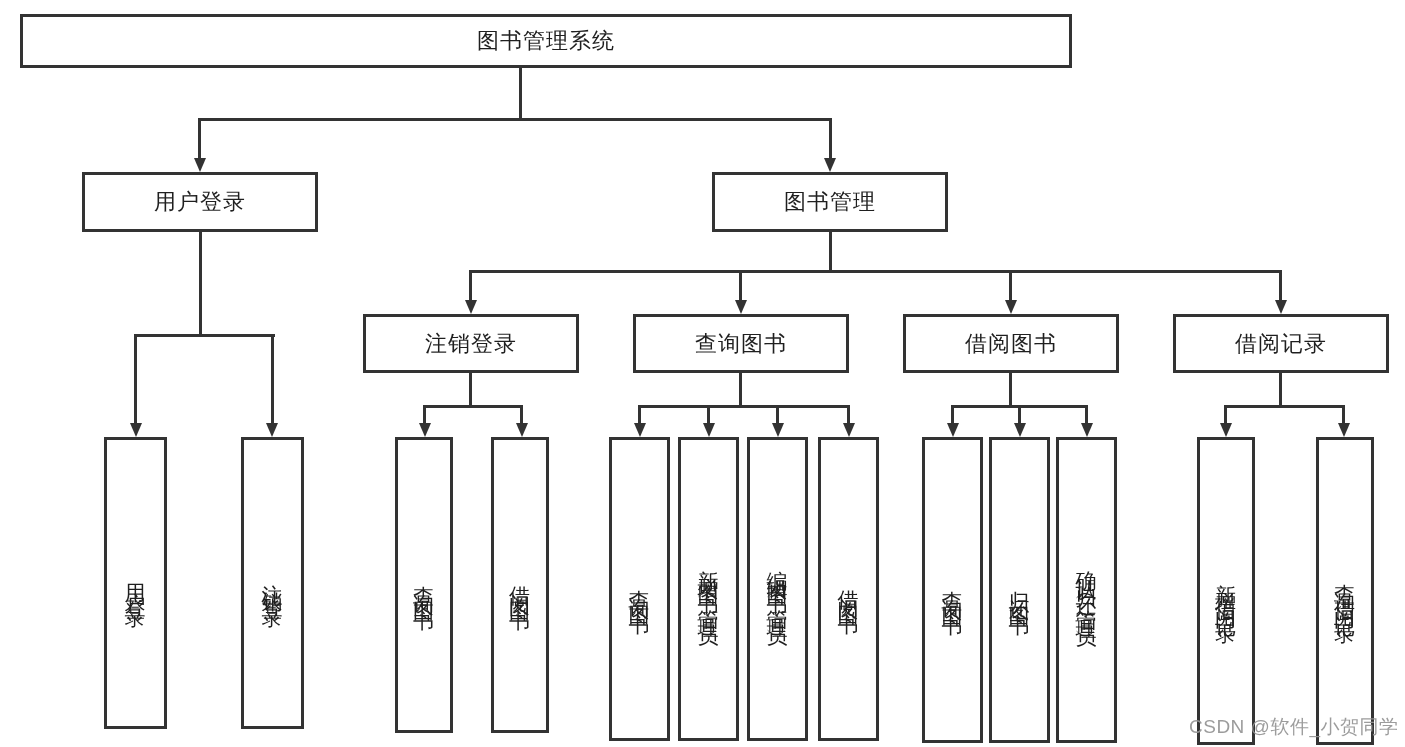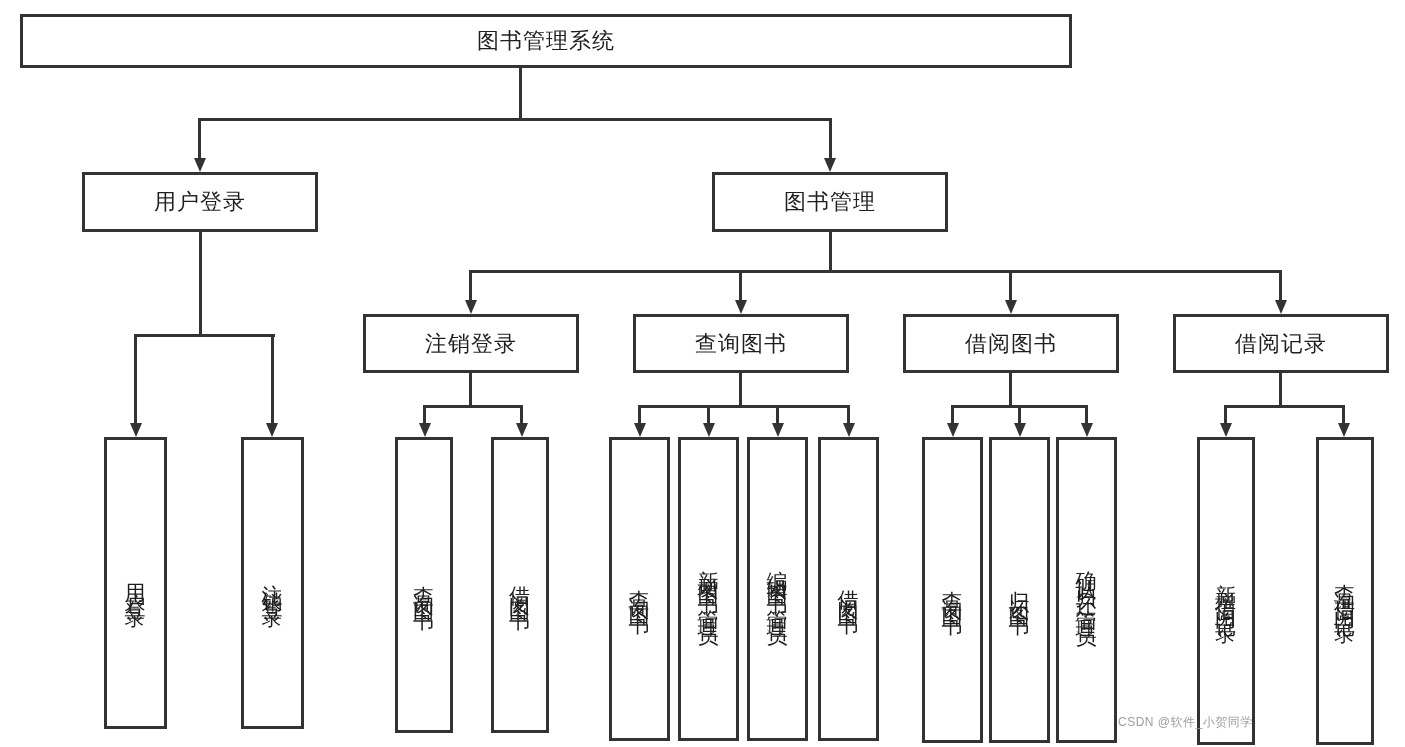--- a/index.html
+++ b/index.html
@@ -51,22 +51,22 @@
   .vl{width:3px;}
   .ah{
     position:absolute;
     width:0;height:0;
     border-left:6px solid transparent;
     border-right:6px solid transparent;
     border-top:14px solid var(--line);
   }
   #watermark{
     position:absolute;
-    left:1118px;top:714px;
-    font-size:12px;
+    left:1189px;top:714px;
+    font-size:19px;
     color:rgba(148,148,148,0.92);
     letter-spacing:0.5px;
     white-space:nowrap;
   }
 </style>
 </head>
 <body>
 
 <div id="stage">
 

